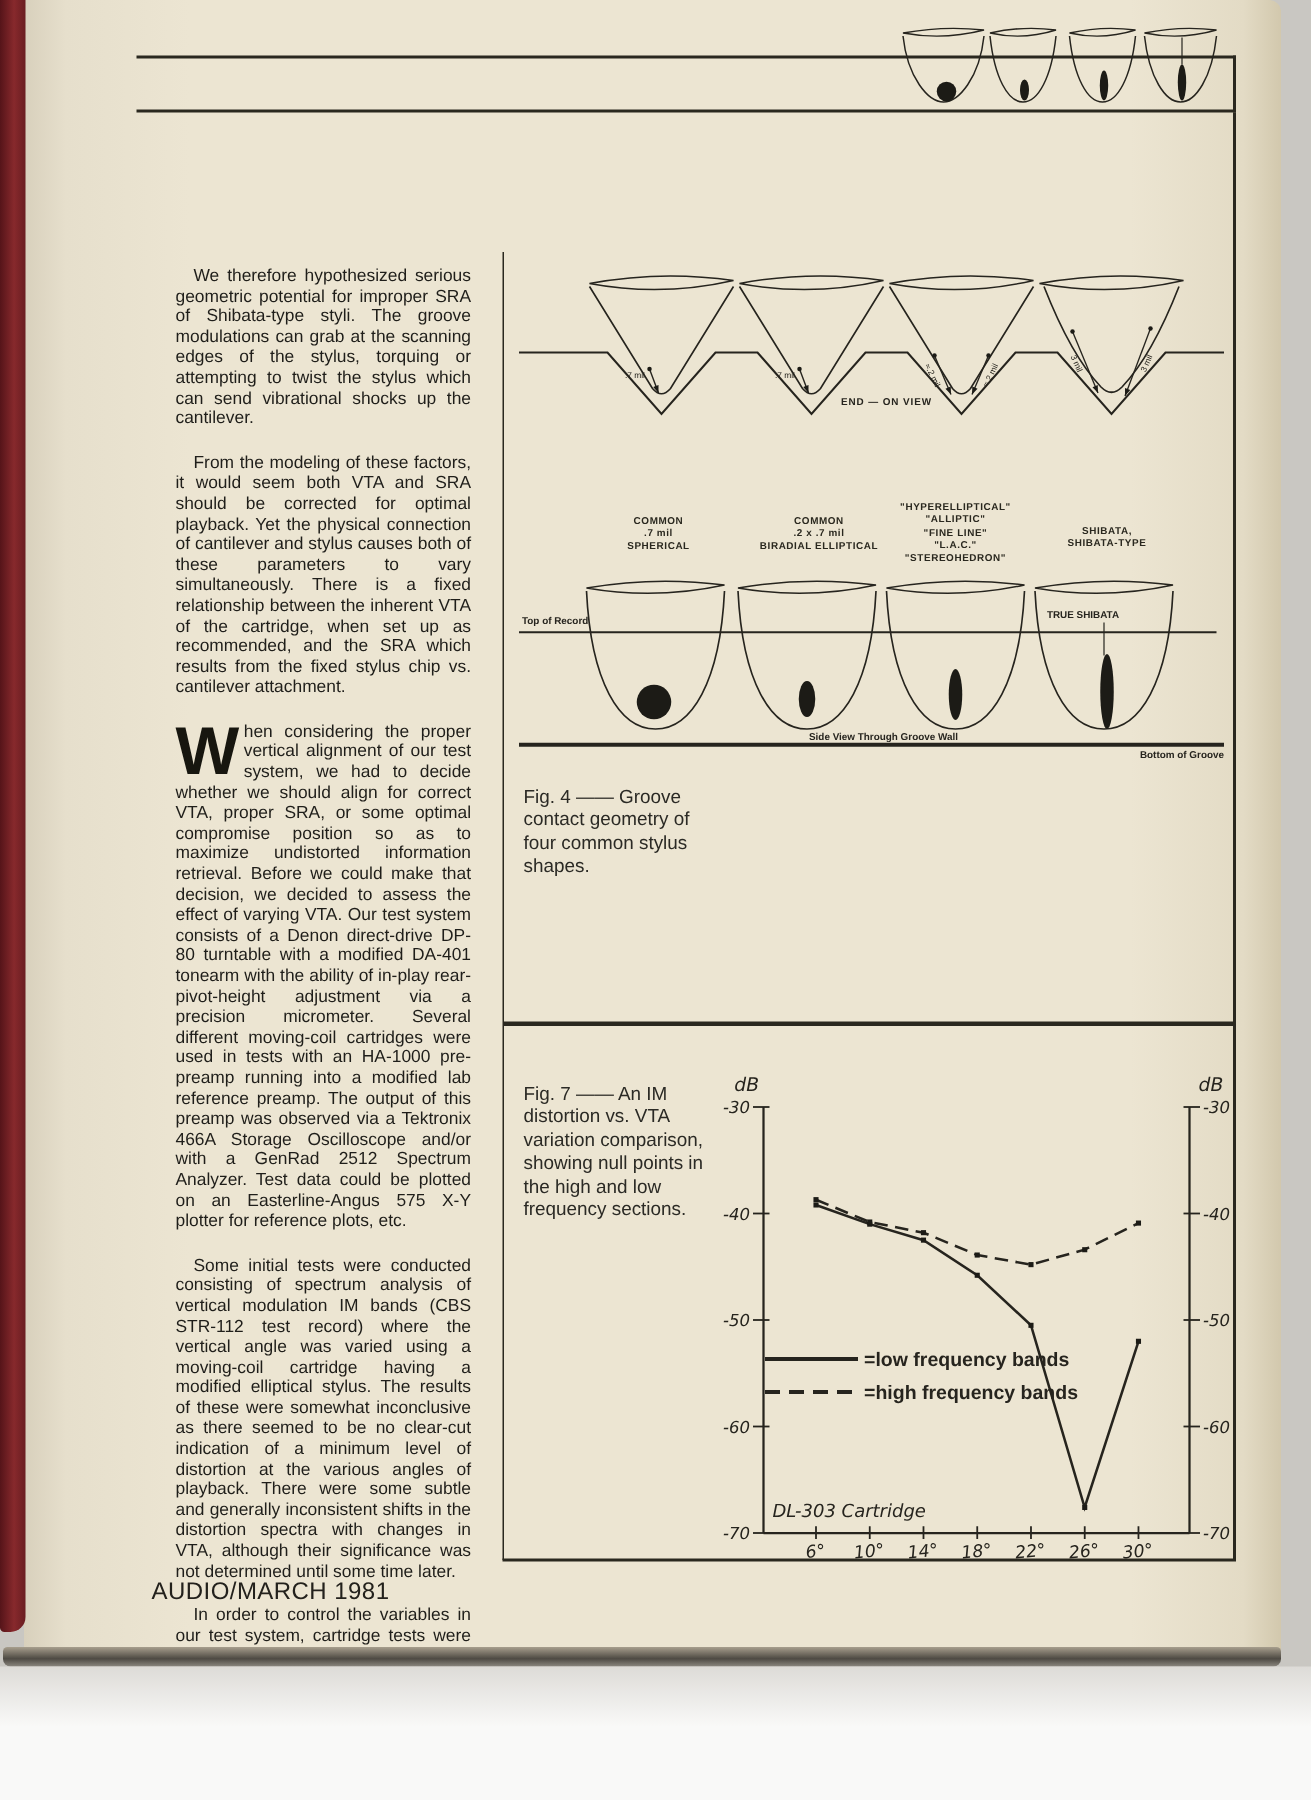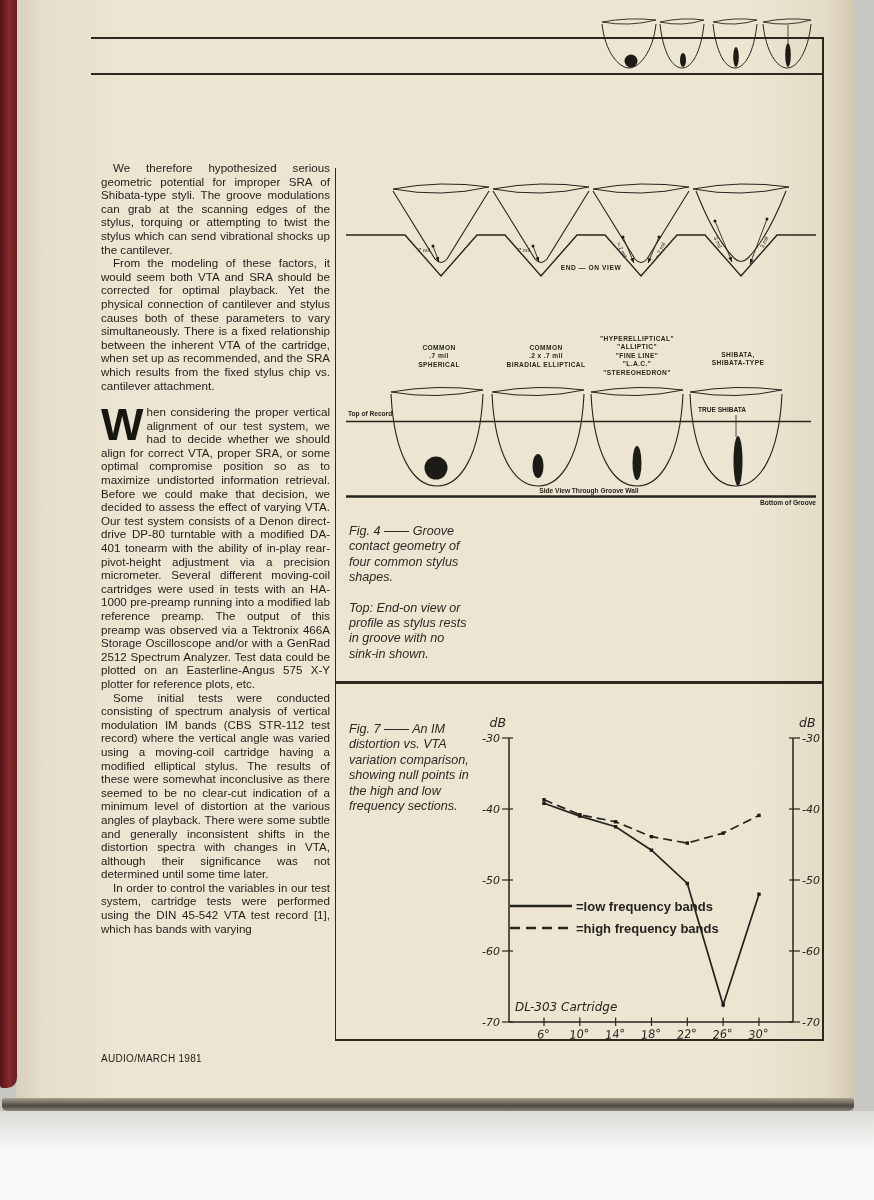--- a/index.html
+++ b/index.html
@@ -11,31 +11,31 @@
         background:linear-gradient(90deg,#551419,#87292c 55%,#6a1d21);}
   .page-edge{position:absolute;left:2px;top:1098px;width:852px;height:13px;border-radius:3px 3px 5px 5px;
         background:linear-gradient(180deg,#a79e8d,#4e4a43 60%,#8a867e);}
   .bottom-white{position:absolute;left:0;top:1111px;width:874px;height:89px;
         background:linear-gradient(180deg,#dddbd7,#f9f9f8 45%);}
   .band{position:absolute;left:75px;top:37px;width:733px;height:38px;
         border-top:2px solid #2a281f;border-bottom:2px solid #2a281f;border-right:2px solid #2a281f;}
   svg.fig{position:absolute;overflow:visible;}
   #left-col{position:absolute;left:85px;top:161px;width:229px;color:#1f1e1a;
         font-size:11.6px;line-height:13.6px;text-align:justify;}
-  #left-col p{margin:0;text-indent:12px;}
+  #left-col p{margin:16px;text-indent:12px;}
   #left-col p.dropcap-para{margin-top:13px;text-indent:0;}
   .dropcap{float:left;font-weight:700;font-size:45px;line-height:37px;margin:1px 3px 0 0;color:#17160f;}
   .vrule{position:absolute;width:1.6px;background:#2a281f;}
   .hrule{position:absolute;height:1.6px;background:#2a281f;}
   #sep{height:3px;}
-  .caption{position:absolute;font-style:italic;font-size:12.6px;line-height:15.4px;color:#2b2a25;}
+  .caption{position:absolute;font-size:12.6px;line-height:15.4px;color:#2b2a25;}
   .capgap{margin-top:15px;}
   .stack{position:absolute;text-align:center;font-size:6.6px;font-weight:700;letter-spacing:.4px;
         line-height:8.4px;color:#2a281f;width:130px;}
-  #footerleft{position:absolute;left:85px;top:1053px;font-size:10px;color:#23211c;letter-spacing:.3px;}
+  #footerleft{position:absolute;left:85px;top:1053px;font-size:16px;color:#23211c;letter-spacing:.3px;}
   #pagenum{position:absolute;left:812px;top:1045px;font-size:17px;color:#23211c;margin-left:48px;}
   svg text{fill:#26241e;font-family:"Liberation Sans",sans-serif;}
   svg text.handw{font-family:"DejaVu Sans",sans-serif;font-style:italic;}
   svg .ink{stroke:#26241e;fill:none;}
   svg .fill{fill:#1c1b16;stroke:none;}
   svg text.b{font-weight:bold;}
 </style>
 </head>
 <body>
 
@@ -171,21 +171,20 @@
         <line x1="720" y1="415" x2="720" y2="437" class="ink" stroke-width="0.8"></line>
         <line x1="330" y1="496.5" x2="800" y2="496.5" class="ink" stroke-width="2.6"></line>
         <text x="332" y="416" font-size="6.6" class="b">Top of Record</text>
         <text x="706" y="412" font-size="6.6" text-anchor="middle" class="b">TRUE SHIBATA</text>
         <text x="573" y="493" font-size="6.6" text-anchor="middle" class="b">Side View Through Groove Wall</text>
         <text x="800" y="505" font-size="6.6" text-anchor="end" class="b">Bottom of Groove</text>
       </svg>
 
     <div class="caption" id="cap4main" style="left:333px;top:524px;width:122px">
       <div>Fig. 4 —— Groove contact geometry of four common stylus shapes.</div>
-      <div class="capgap">Top: End-on view or profile as stylus rests in groove with no sink-in shown.</div>
     </div>
     <div class="caption" id="cap5" style="left:333px;top:722px;width:138px">Fig. 7 —— An IM distortion vs. VTA variation comparison, showing null points in the high and low frequency sections.</div>
 
     <svg id="chart" class="fig" style="left:455px;top:698px" width="355" height="352" viewBox="455 698 355 352">
         <line x1="493" y1="738" x2="493" y2="1022" class="ink" stroke-width="1.5"></line>
         <line x1="777" y1="738" x2="777" y2="1022" class="ink" stroke-width="1.5"></line>
         <line x1="493" y1="1022" x2="777" y2="1022" class="ink" stroke-width="1.5"></line>
         <line x1="486" y1="738" x2="497" y2="738" class="ink" stroke-width="1.2"></line>
         <line x1="773" y1="738" x2="784" y2="738" class="ink" stroke-width="1.2"></line>
         <text x="484" y="742" font-size="11" text-anchor="end" class="handw">-30</text>

